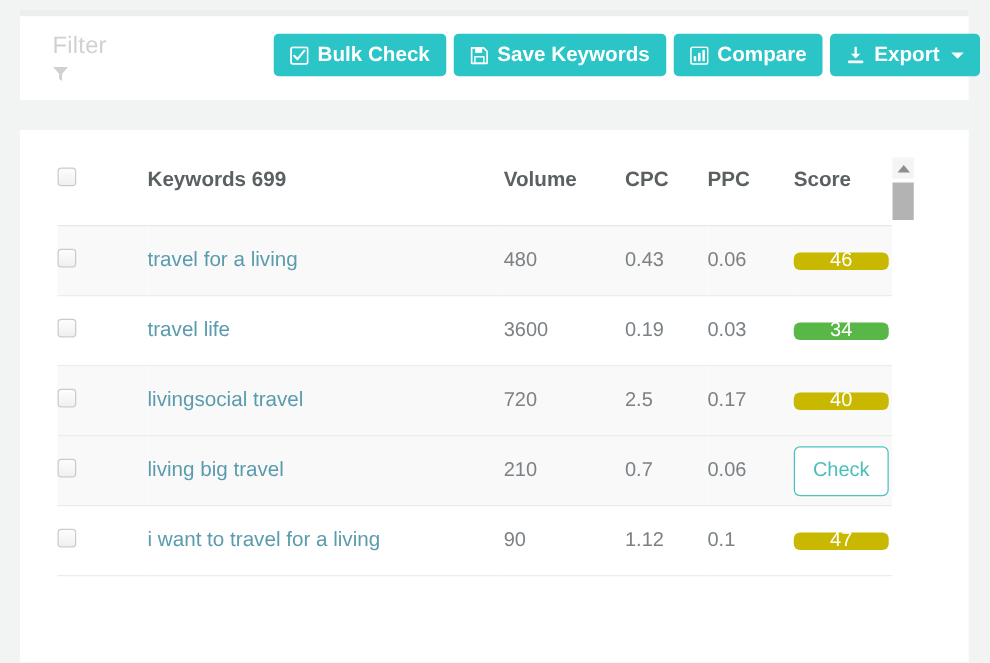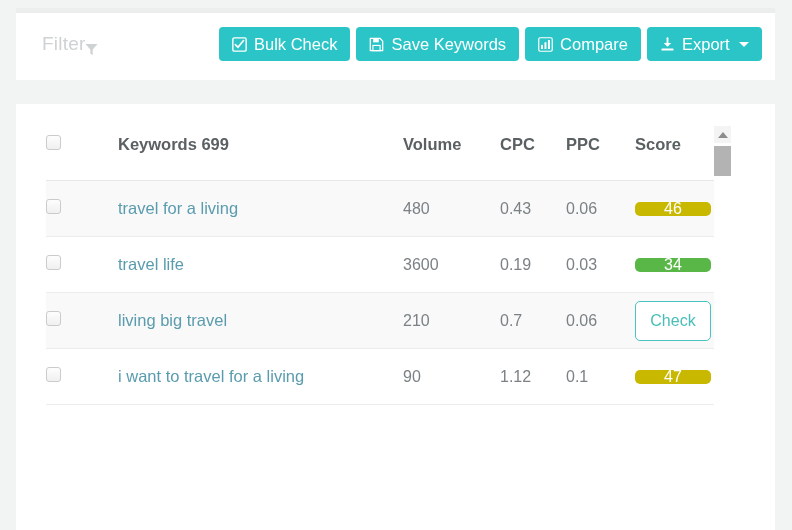--- a/index.html
+++ b/index.html
@@ -40,23 +40,24 @@
 
   .filter-label {
     position: absolute;
     left: 26px;
     top: 50%;
     transform: translateY(-50%);
     font-size: 19px;
     color: #cfd2d3;
     letter-spacing: 0.2px;
     display: flex;
-    align-items: center;
+    align-items: flex-start;
     gap: 0;
     user-select: none;
+    flex-direction: column;
   }
   .funnel {
     display: inline-block;
     width: 13px;
     height: 13px;
     position: relative;
     top: 1px;
   }
 
   .btn-group {
@@ -75,20 +76,21 @@
     height: 34px;
     padding: 0 13px;
     font-size: 16.5px;
     font-family: "Liberation Sans", sans-serif;
     display: flex;
     align-items: center;
     gap: 7px;
     cursor: pointer;
     white-space: nowrap;
     line-height: 1;
+    font-weight: bold;
   }
   .btn .gi { display: inline-flex; align-items: center; }
   .caret {
     width: 0; height: 0;
     border-left: 5px solid transparent;
     border-right: 5px solid transparent;
     border-top: 5px solid #ffffff;
     margin-left: 2px;
   }
 
@@ -332,20 +334,28 @@
           <tr class="even">
             <td><span class="chk"></span></td>
             <td><a class="kw-link">travel life</a></td>
             <td>3600</td>
             <td>0.19</td>
             <td>0.03</td>
             <td><span class="badge green">34</span></td>
           </tr>
           <tr class="odd">
             <td><span class="chk"></span></td>
+            <td><a class="kw-link">livingsocial travel</a></td>
+            <td>720</td>
+            <td>2.5</td>
+            <td>0.17</td>
+            <td><span class="badge olive">40</span></td>
+          </tr>
+          <tr class="odd">
+            <td><span class="chk"></span></td>
             <td><a class="kw-link">living big travel</a></td>
             <td>210</td>
             <td>0.7</td>
             <td>0.06</td>
             <td><button class="check-btn">Check</button></td>
           </tr>
           <tr class="even">
             <td><span class="chk"></span></td>
             <td><a class="kw-link">i want to travel for a living</a></td>
             <td>90</td>

